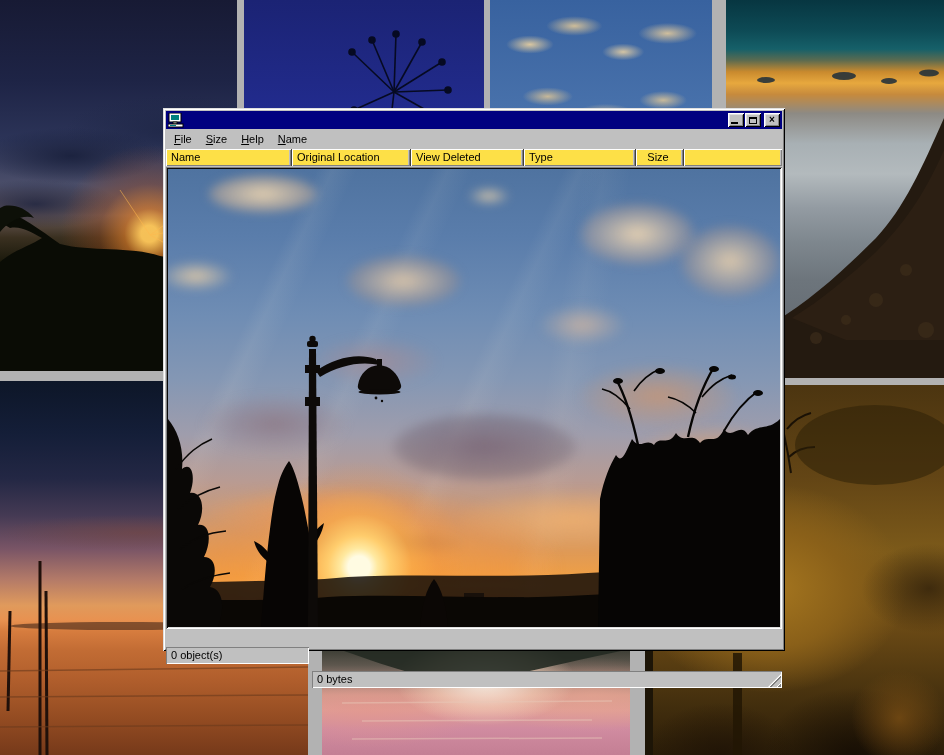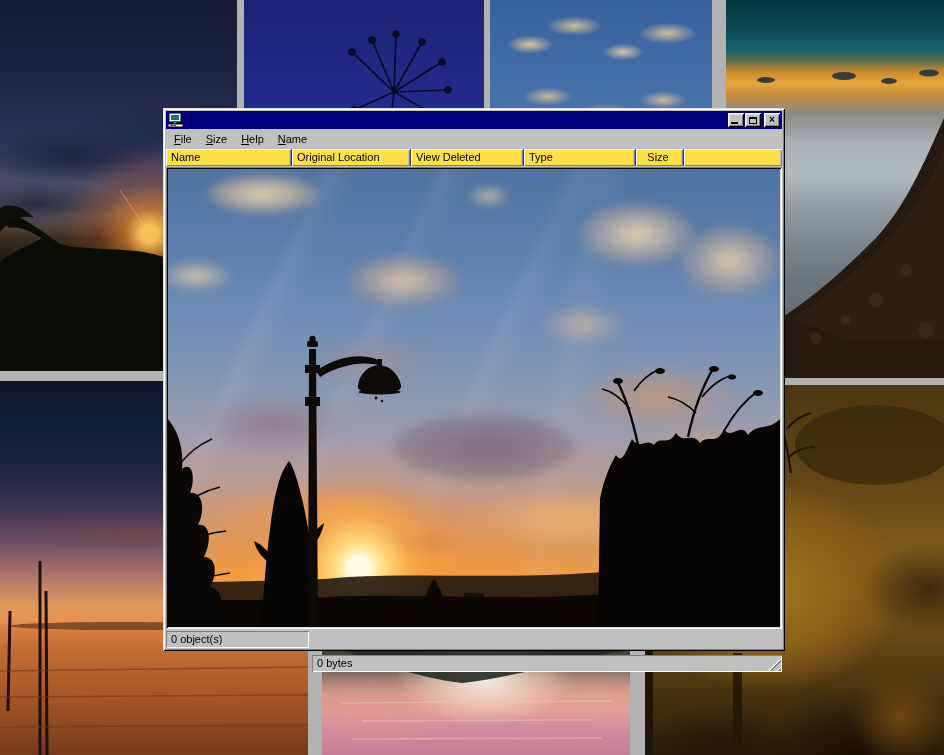--- a/index.html
+++ b/index.html
@@ -96,21 +96,21 @@
   .rays { position:absolute; inset:0;
     background:
       linear-gradient(115deg, transparent 18%, rgba(255,245,225,.07) 20%, transparent 23%, transparent 32%, rgba(255,245,225,.06) 34%, transparent 37%, transparent 48%, rgba(255,245,225,.06) 50%, transparent 53%),
       linear-gradient(100deg, transparent 60%, rgba(255,240,215,.05) 63%, transparent 67%); }
   .sunglow { position:absolute; left:-9px; top:318px; width:400px; height:160px; border-radius:50%;
     background:radial-gradient(ellipse, rgba(255,160,60,.5), rgba(255,140,50,.22) 50%, transparent 75%); filter:blur(4px); }
   .sun { position:absolute; left:81px; top:288px; width:220px; height:220px;
     background:radial-gradient(circle, #fffbe2 0 7%, #ffe9a0 12%, #ffcd6d 20%, rgba(255,175,70,.55) 34%, rgba(250,150,55,.2) 50%, transparent 68%); }
   .overlay-svg { position:absolute; left:0; top:0; }
 
-  .statusbar { height:20px; display:flex; padding-top:2px; gap:3px; }
+  .statusbar { height:20px; display:flex; padding-top:18px; gap:3px; }
   .spanel { height:17px; background:#c0c0c0; font-size:11px; color:#000;
     padding:2px 0 0 5px; box-shadow: inset 1px 1px 0 #808080, inset -1px -1px 0 #fff; 
     white-space:nowrap; overflow:hidden; }
   .spanel.one { width:143px; }
   .spanel.two { flex:1; position:relative;margin-top:24px; }
   .grip { position:absolute; right:1px; bottom:1px; width:13px; height:13px;
     background:repeating-linear-gradient(135deg, transparent 0 3px, #fff 3px 4px, #808080 4px 6px);
     clip-path:polygon(100% 0, 100% 100%, 0 100%); }
 </style>
 </head>

